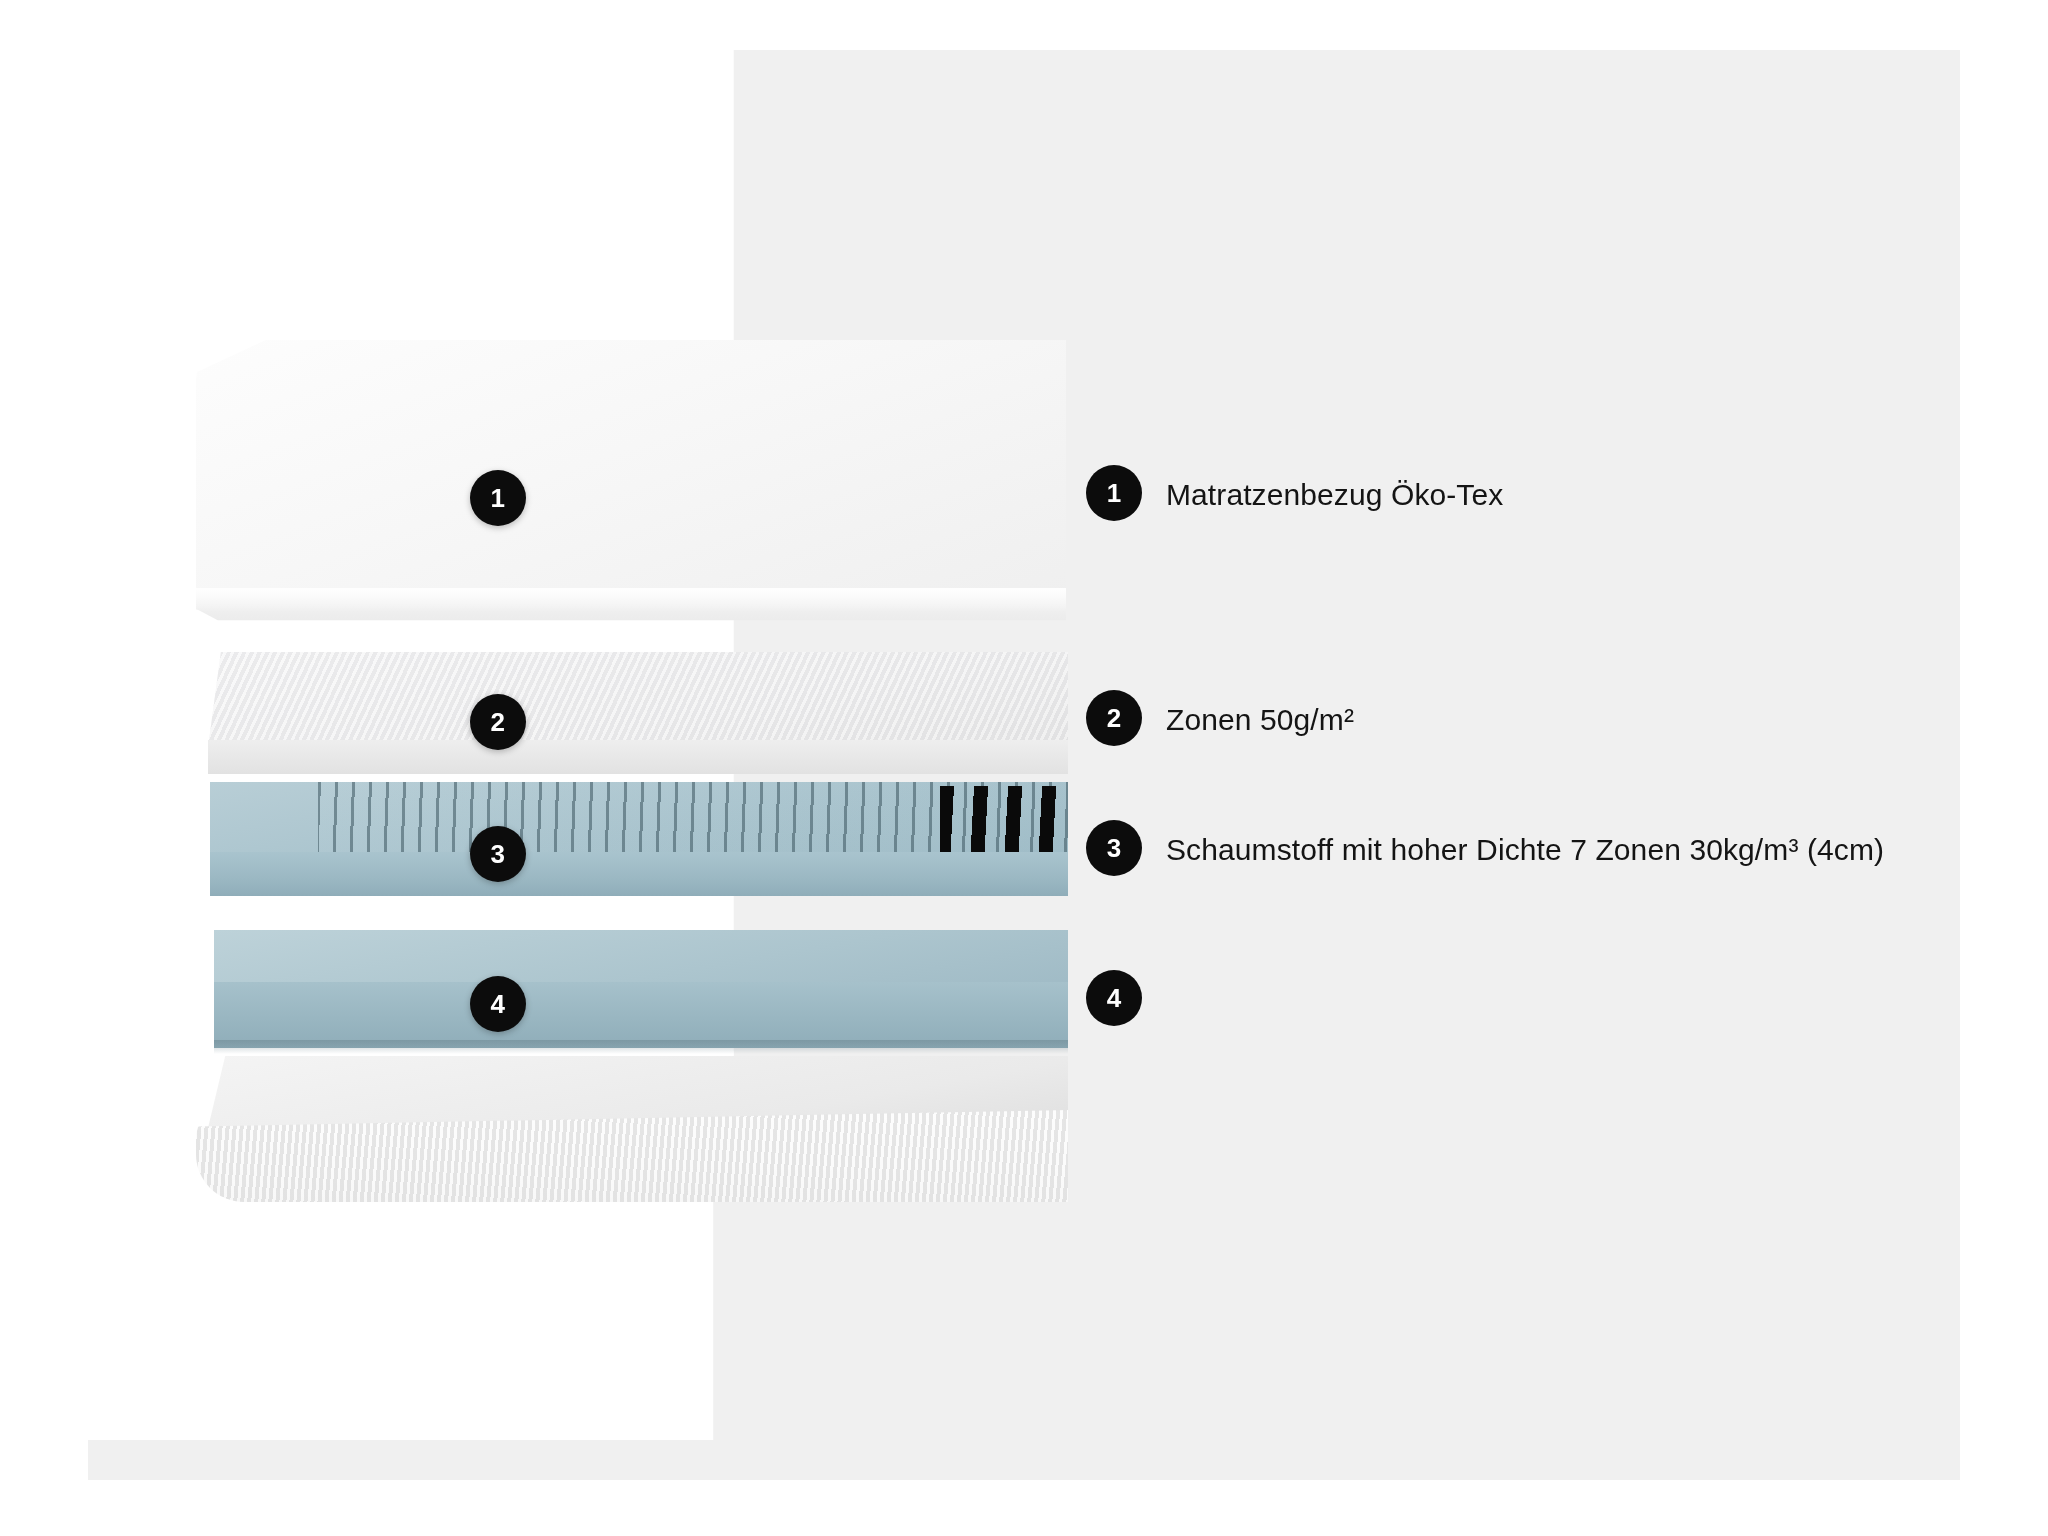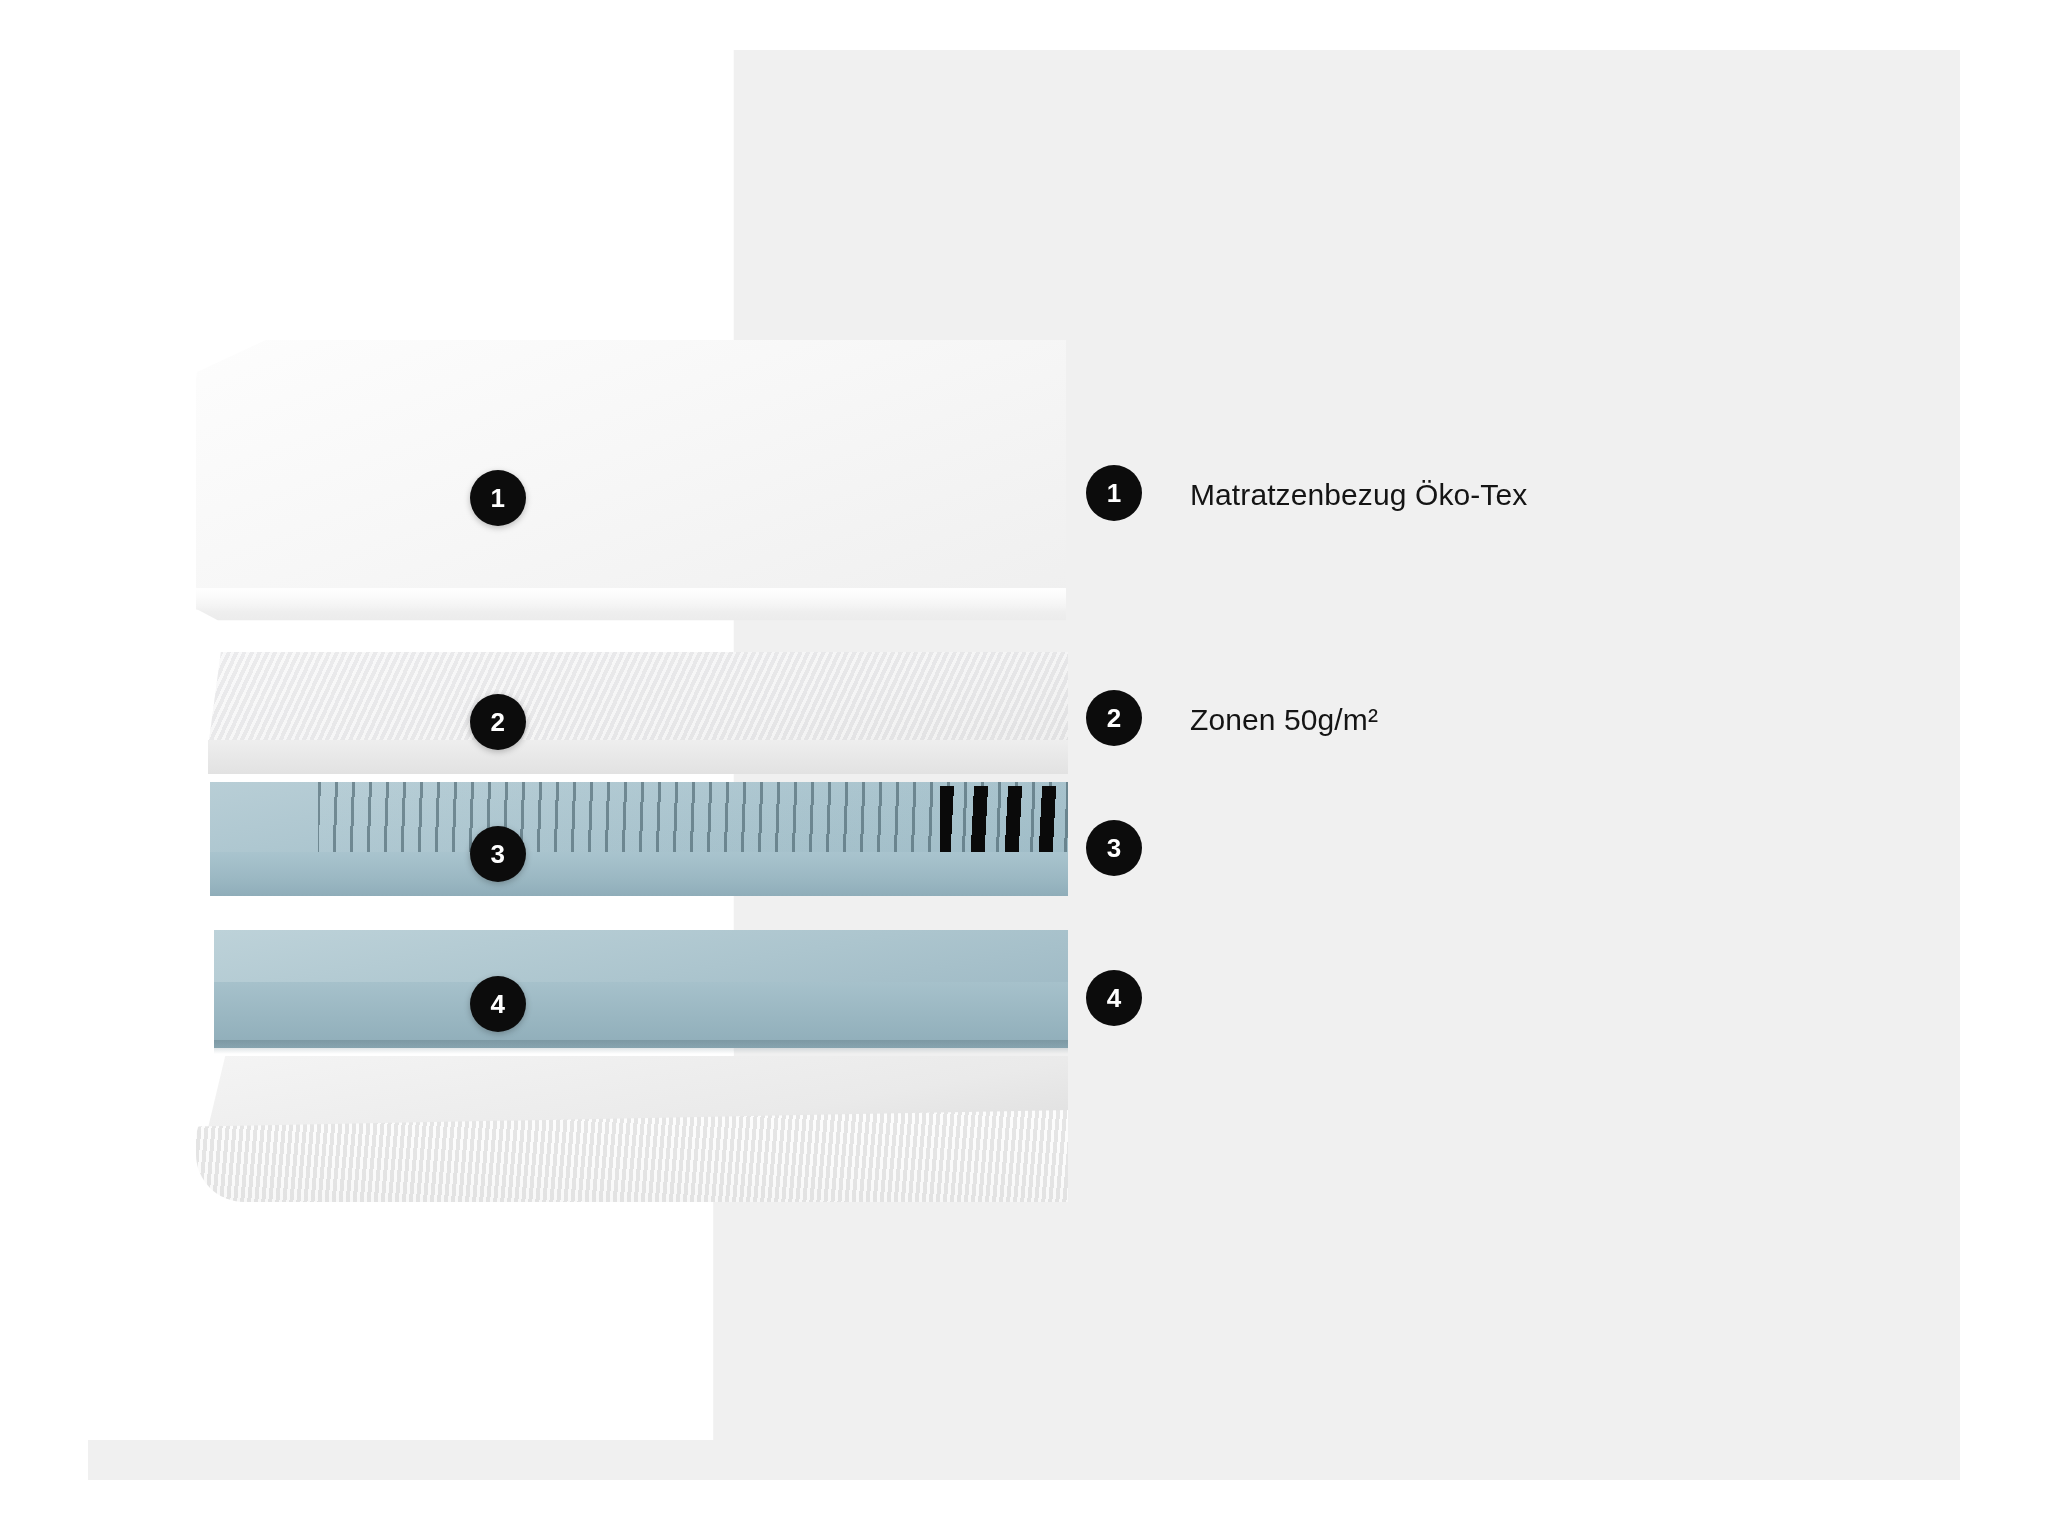--- a/index.html
+++ b/index.html
@@ -192,21 +192,21 @@
     flex: 0 0 auto;
     width: 56px; height: 56px;
     border-radius: 50%;
     background: #0c0c0c;
     color: #fff;
     display: flex; align-items: center; justify-content: center;
     font-size: 26px;
     font-weight: 600;
   }
   .legend-row .legend-text {
-    margin-left: 48px;
+    margin-left: 24px;
     font-size: 30px;
     line-height: 1.38;
     color: #141414;
     letter-spacing: 0.1px;
     max-width: 740px;
     padding-top: 9px;
   }
   .r1 { left: 0; top: 25px; }
   .r2 { left: 0; top: 250px; }
   .r3 { left: 0; top: 380px; }
@@ -254,20 +254,21 @@
       <div class="legend-text">Matratzenbezug Öko-Tex</div>
     </div>
 
     <div class="legend-row r2">
       <div class="badge-static">2</div>
       <div class="legend-text">Zonen 50g/m²</div>
     </div>
 
     <div class="legend-row r3">
       <div class="badge-static">3</div>
+      <div class="legend-text">Schaumstoff mit hoher Dichte 7 Zonen 30kg/m³ (4cm)</div>
     </div>
 
     <div class="legend-row r4">
       <div class="badge-static">4</div>
     </div>
 
   </div>
 
 </div>
 

